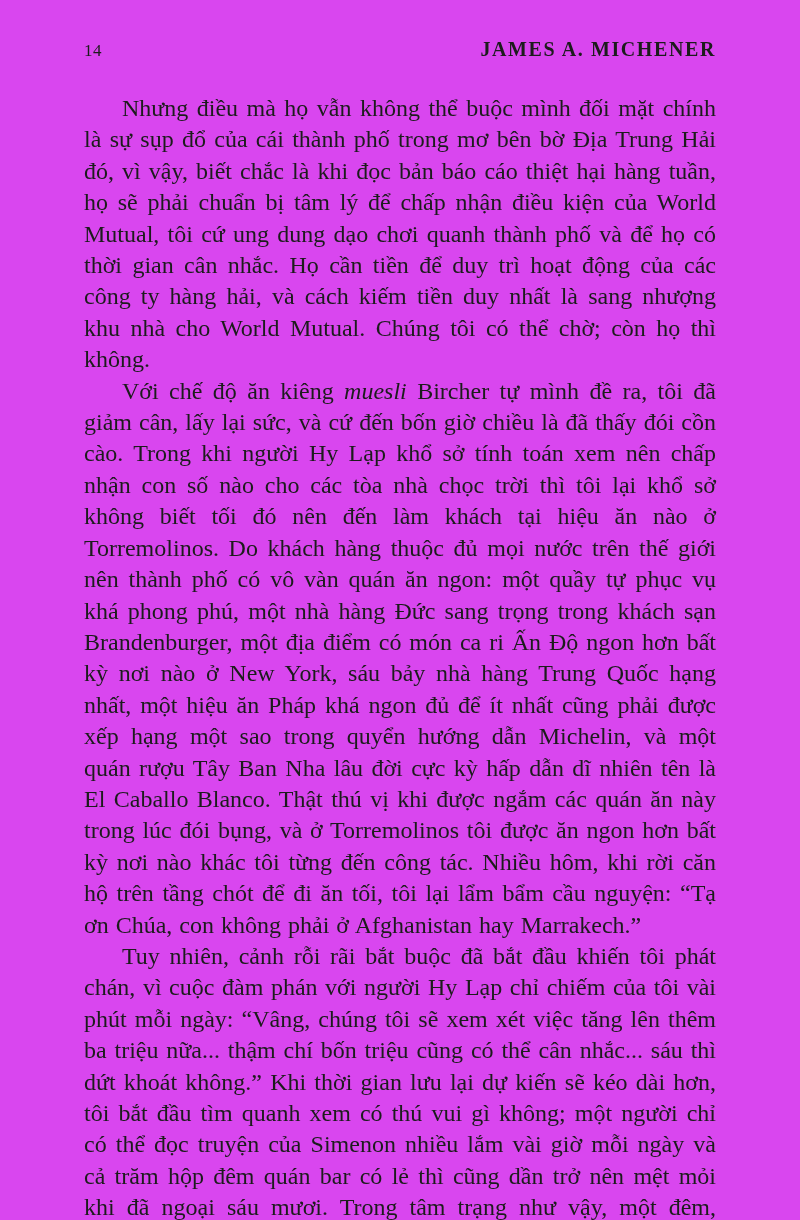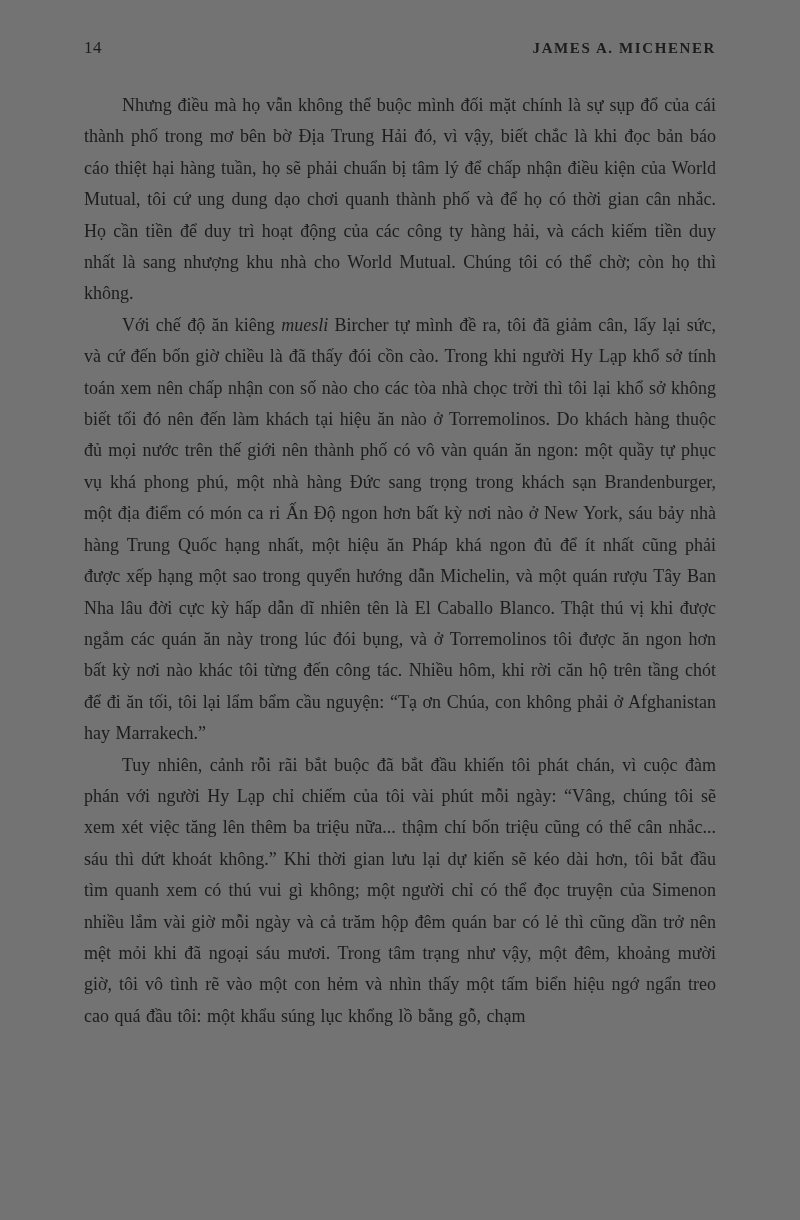--- a/index.html
+++ b/index.html
@@ -5,48 +5,48 @@
   html, body {
     margin: 0;
     padding: 0;
     background: #e9e9e9;
   }
   .page {
     position: relative;
     width: 800px;
     height: 1220px;
     margin: 0 auto;
-    background: #737373;
+    background: #d946ef;
     box-sizing: border-box;
     padding: 38px 84px 0 84px;
     font-family: "Liberation Serif", "DejaVu Serif", serif;
     color: #1c1c1c;
     overflow: hidden;
   }
   .page-header {
     display: flex;
     justify-content: space-between;
     align-items: baseline;
     margin-bottom: 32px;
   }
   .page-number {
     font-size: 17px;
     letter-spacing: 0.5px;
   }
   .running-title {
-    font-size: 15px;
+    font-size: 20px;
     font-weight: 600;
     letter-spacing: 1.6px;
   }
   .body-text p {
     margin: 0;
     padding: 0;
     text-indent: 38px;
     text-align: justify;
-    font-size: 18px;
+    font-size: 24px;
     line-height: 31.4px;
     word-spacing: 1px;
   }
   .body-text .italic {
     font-style: italic;
     margin-top: 34px;
   }
 </style>
 </head>
 <body>

